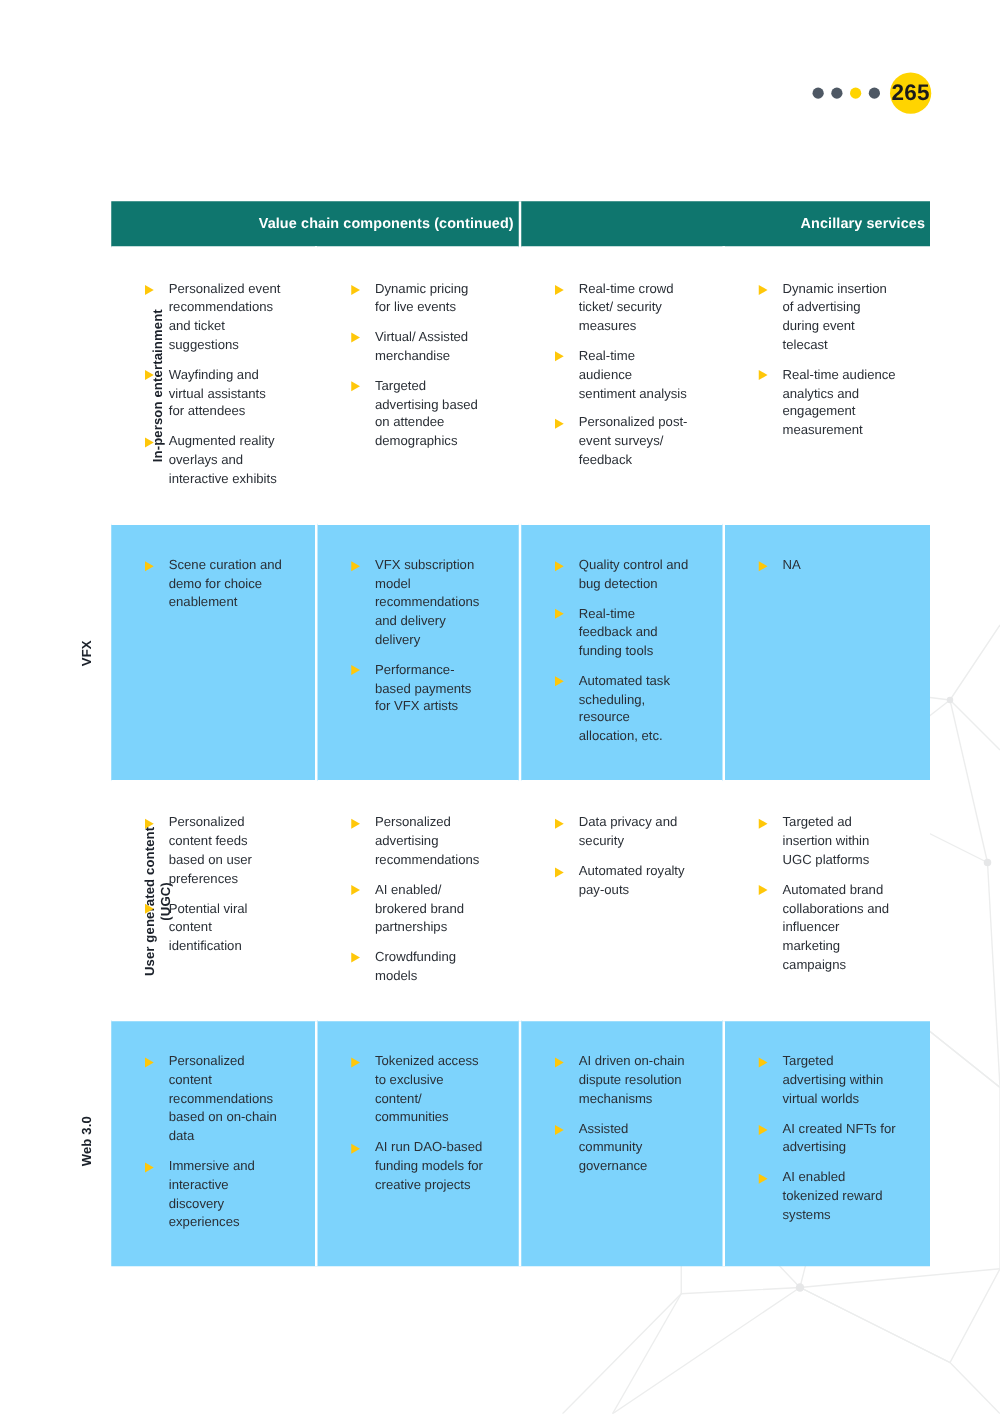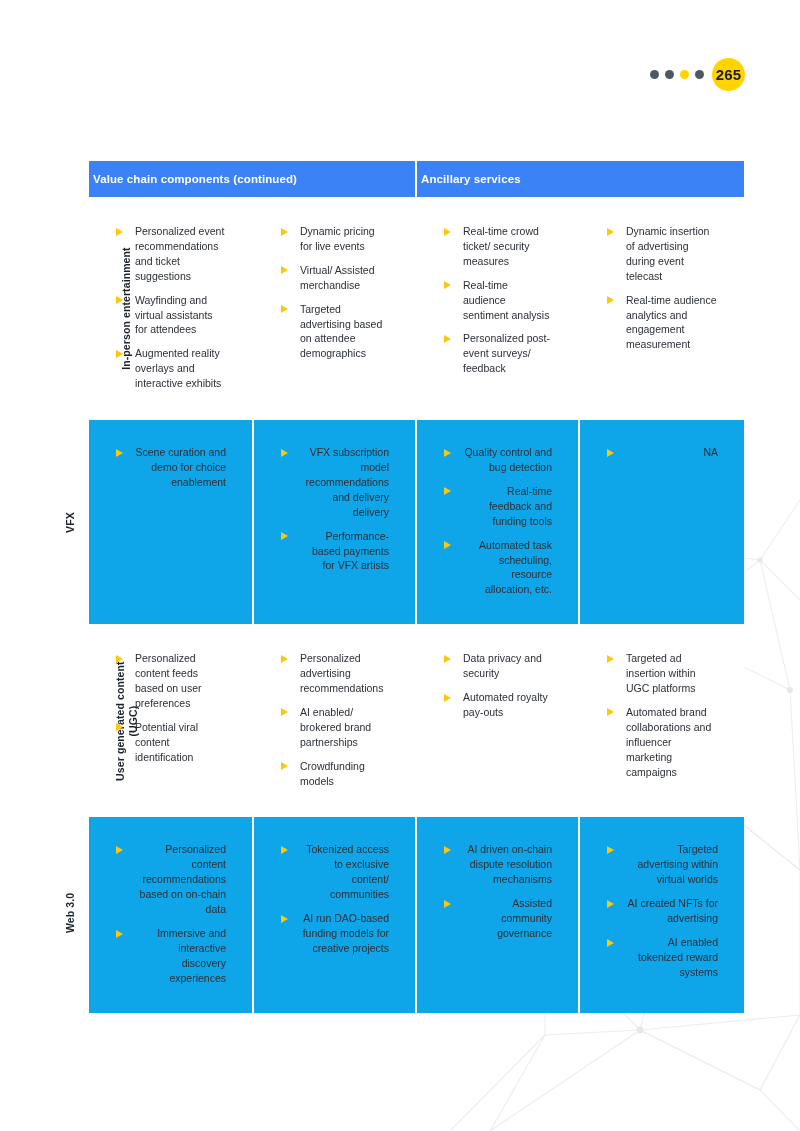--- a/index.html
+++ b/index.html
@@ -42,21 +42,21 @@
     background: #4e5864;
     display: block;
   }
   #page-badge .dot.accent { background: #ffd400; }
   #page-badge .num-circle {
     margin-left: 2px;
     width: 33px; height: 33px;
     border-radius: 50%;
     background: #ffd400;
     color: #1b1b1b;
-    font-size: 15px;
+    font-size: 18px;
     font-weight: bold;
     display: flex;
     align-items: center;
     justify-content: center;
     letter-spacing: 0.2px;
   }
 
   
   #table-wrap {
     position: absolute;
@@ -74,25 +74,25 @@
 
   
   col.gutter   { width: 37px; }
   col.c1       { width: 164px; }
   col.c2       { width: 163px; }
   col.c3       { width: 163px; }
   col.c4       { width: 165px; }
 
   
   .hdr1 {
-    background: #3b82f6;
+    background: #0f766e;
     color: #ffffff;
     font-size: 11.5px;
     font-weight: bold;
-    text-align: left;
+    text-align: right;
     height: 36px;
     padding: 0 4px;
     border-right: 2px solid #ffffff;
     letter-spacing: 0.1px;
   }
   .hdr1.last { border-right: none; }
   .hdr-blank { background: transparent; border: none; padding: 0; }
 
   
   .hdr2 {
@@ -111,21 +111,21 @@
 
   
   td.cell {
     vertical-align: top;
     padding: 8px 9px 10px 7px;
     border-right: 2px solid #ffffff;
     border-top: 2px solid #ffffff;
   }
   td.cell.last { border-right: none; }
   td.cell.white { background: #ffffff; }
-  td.cell.gray  { background: #0ea5e9; text-align: right; }
+  td.cell.gray  { background: #7dd3fc; }
 
   
   td.rowlabel {
     background: #ffffff;
     padding: 0;
     border: none;
     width: 37px;
     position: relative;
   }
   td.rowlabel .rot {

